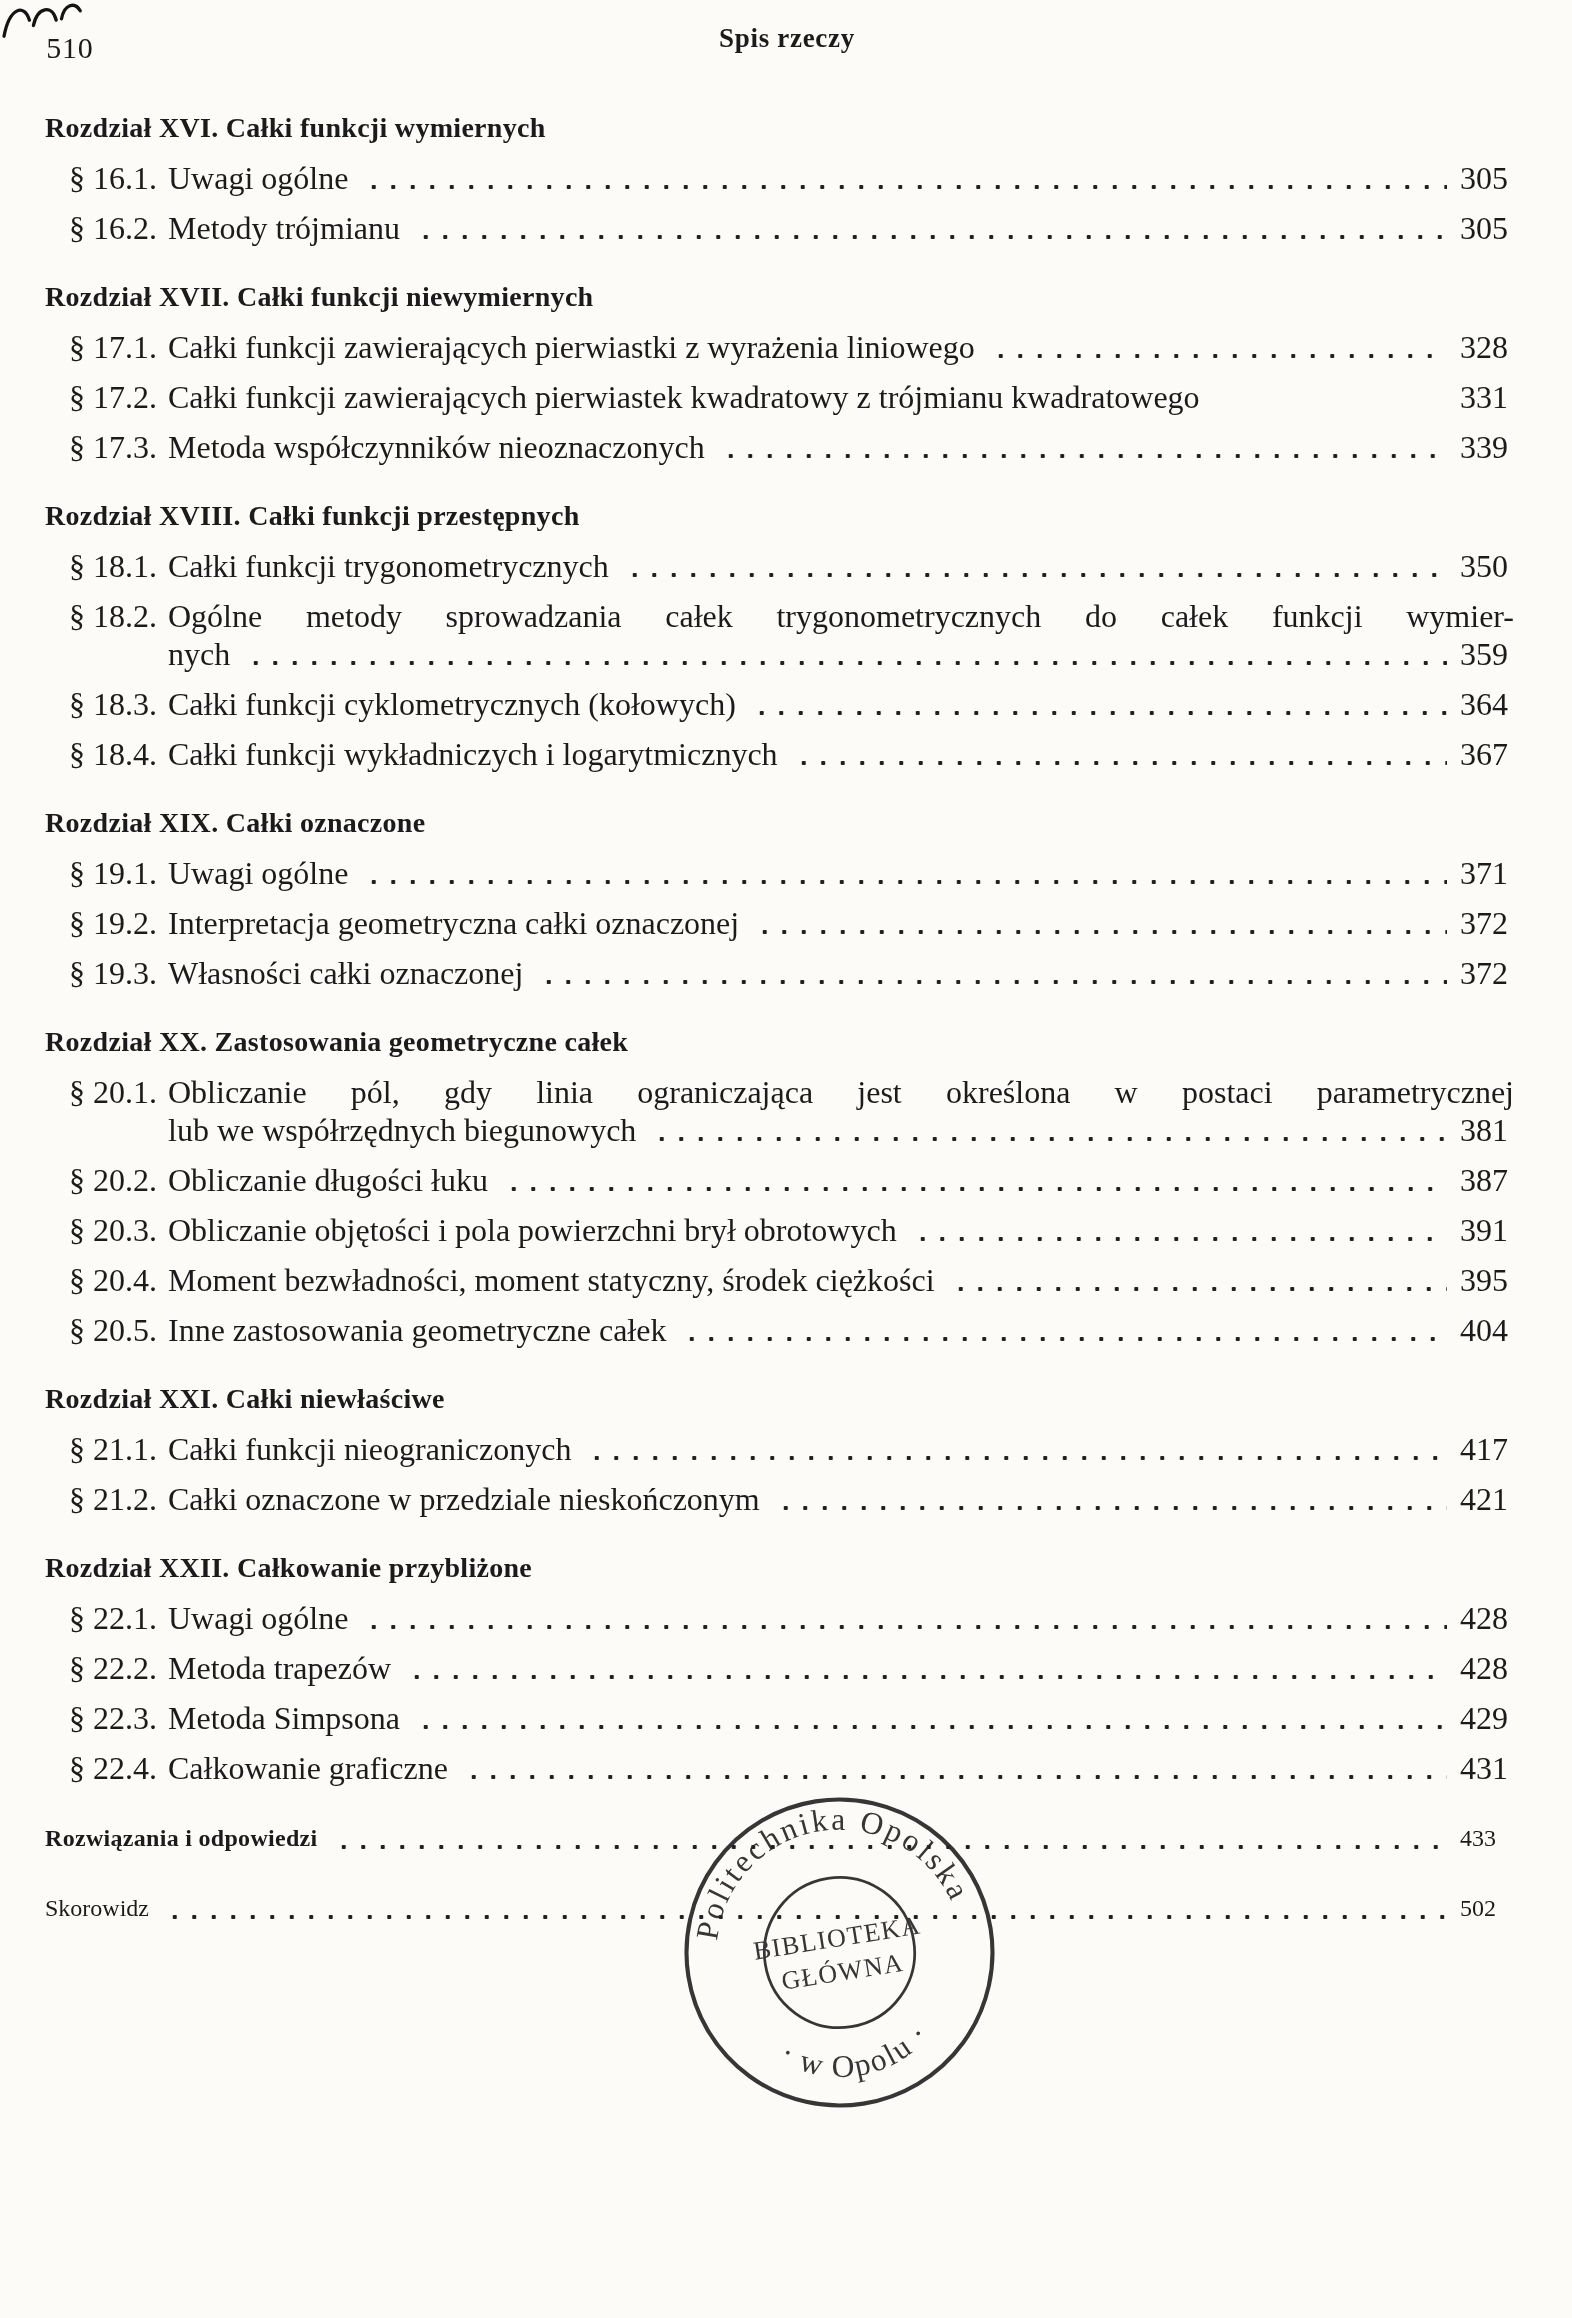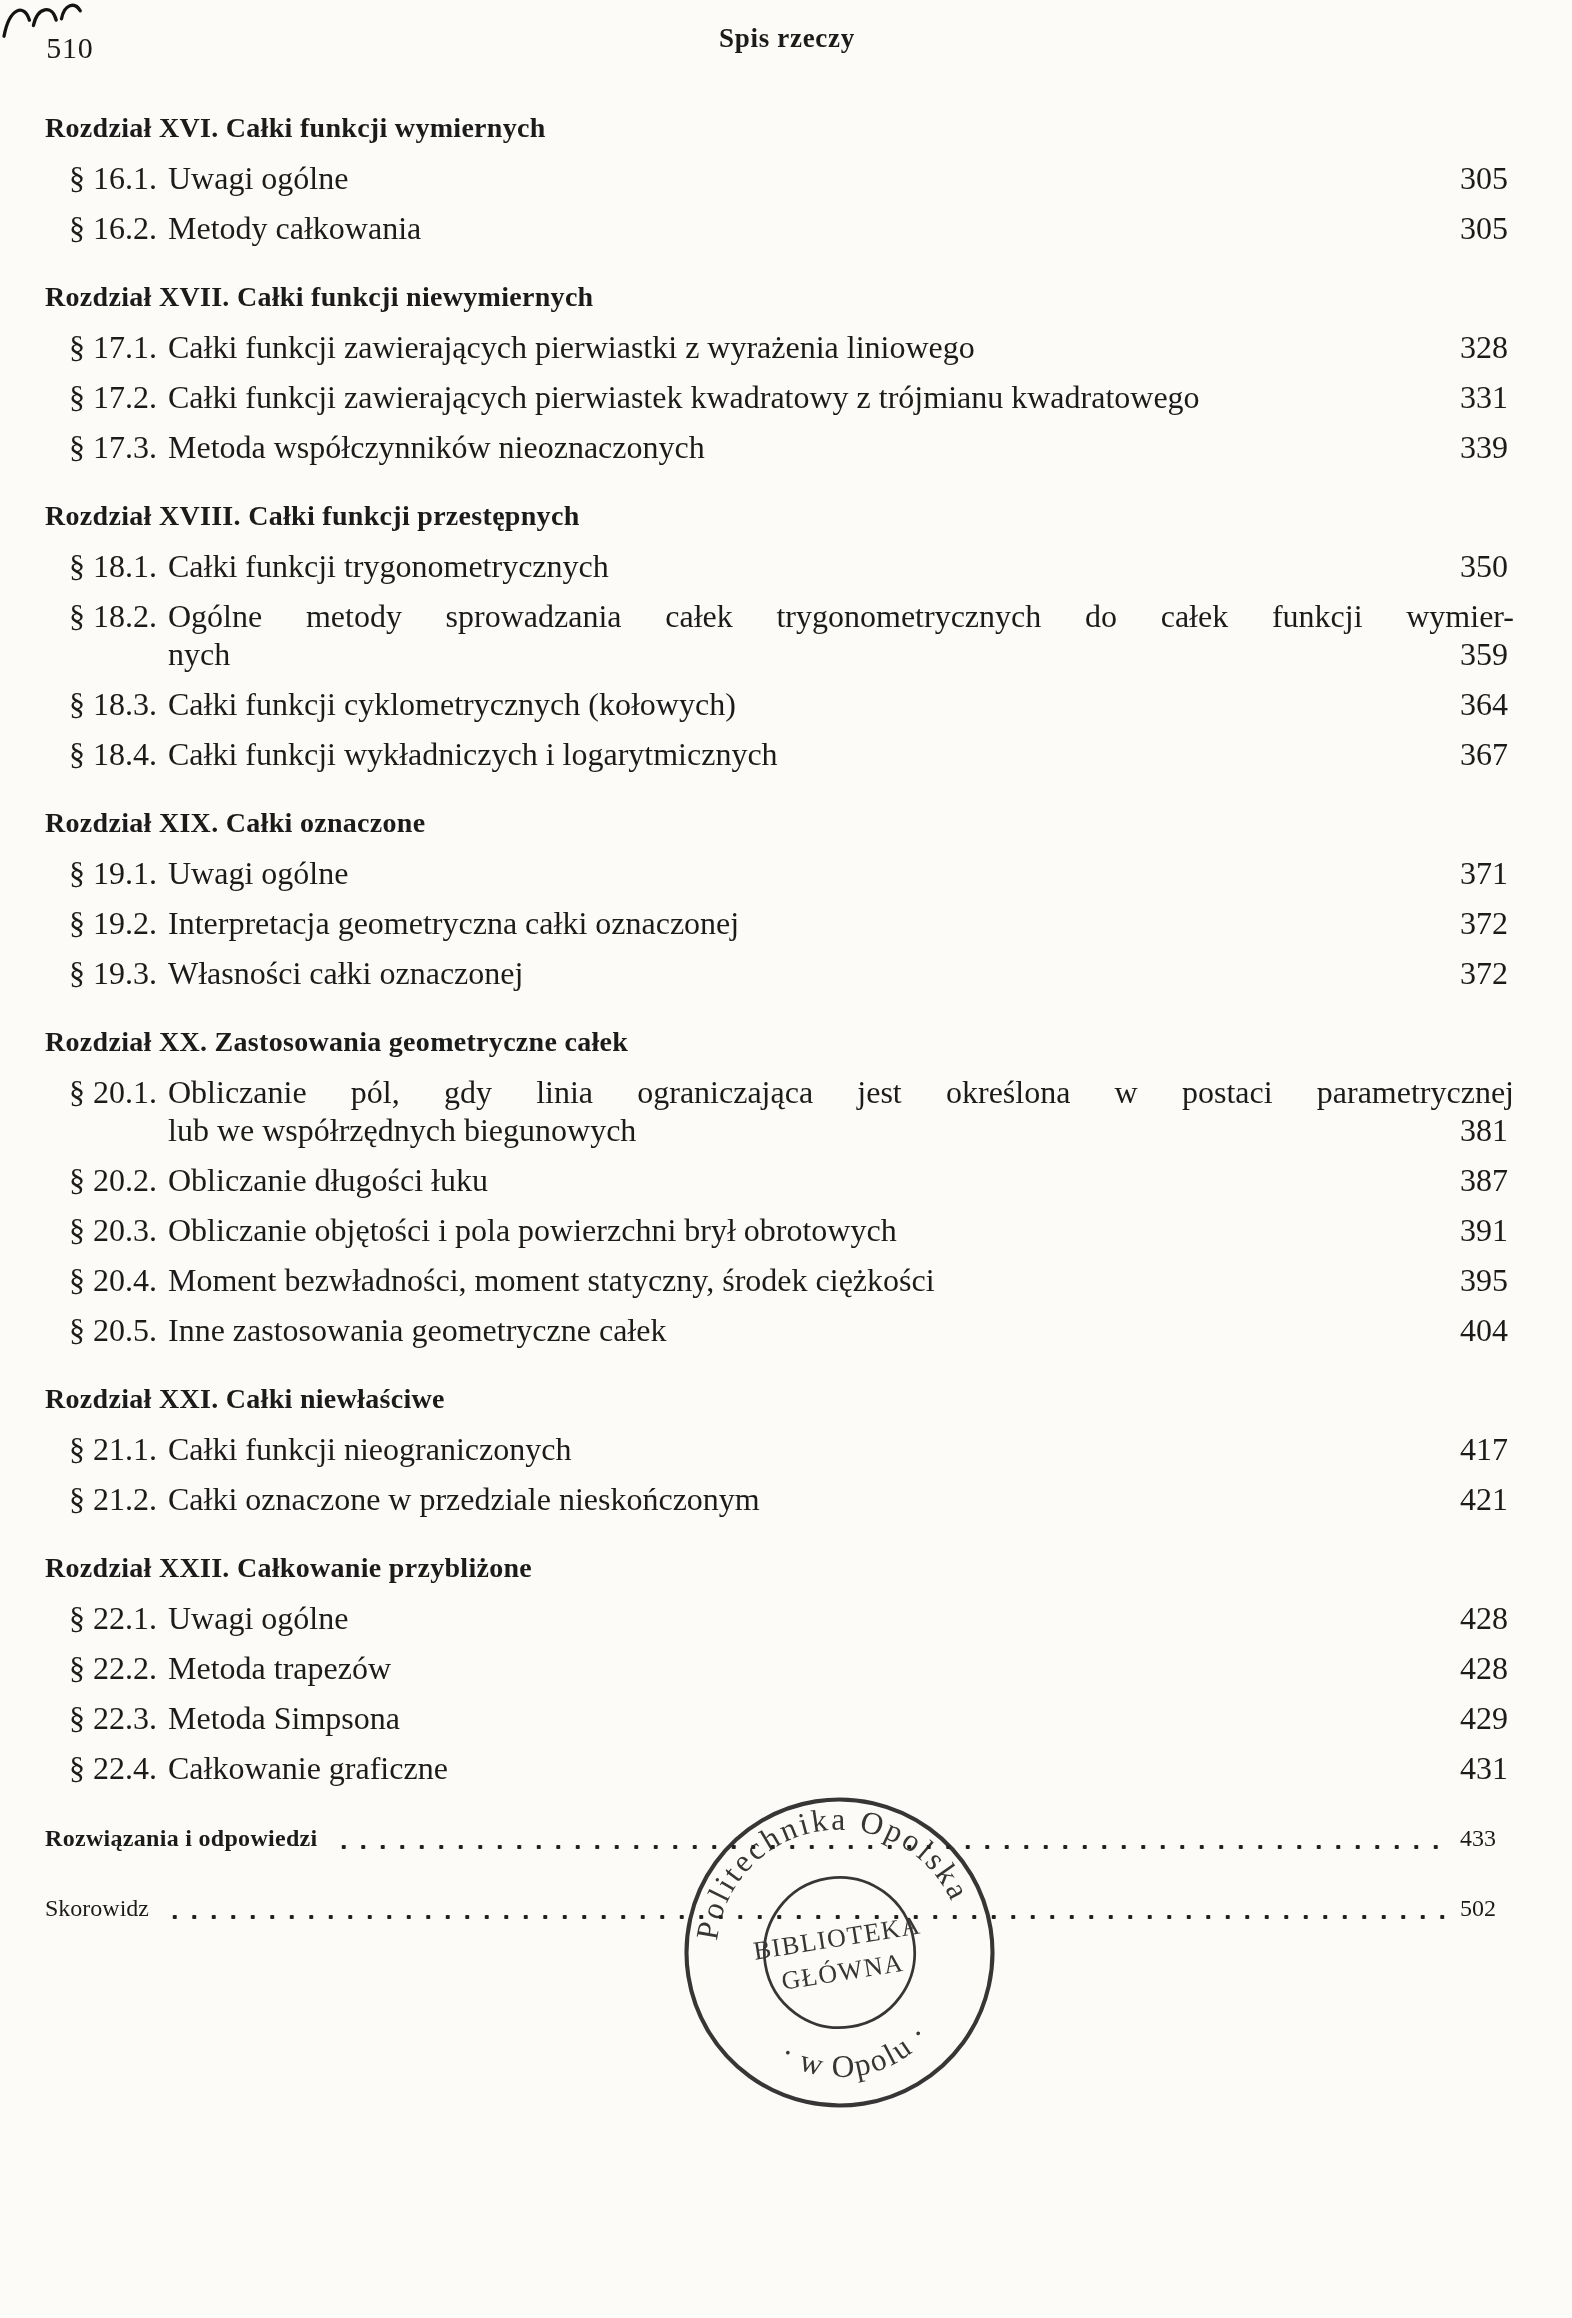--- a/index.html
+++ b/index.html
@@ -39,21 +39,21 @@
   .entry {
     display: flex; align-items: flex-start;
     padding-left: 24px;
     font-size: 32px; line-height: 38px; margin-top: 12px;
   }
   .lbl { flex: none; width: 99px; }
   .body { flex: 1 1 auto; min-width: 0; }
   .tline {
     text-align: justify; text-align-last: justify;
   }
-  .lrow { display: flex; align-items: center; }
+  .lrow { display: flex; }
   .tfirst, .cont { flex: 0 1 auto; min-width: 0; }
   .leader {
     flex: 1 1 auto; min-width: 13.4px;
     margin: 0 9.4px 0 12px;
     background-image: radial-gradient(circle, #1e1e1e 2px, rgba(0,0,0,0) 2.5px);
     background-size: 19.5px 8px;
     background-repeat: repeat-x;
     background-position: 4px 24px;
   }
   .no-dots .leader { background: none; }
@@ -105,21 +105,21 @@
            <span class="tfirst">Uwagi ogólne</span>
            <span class="leader"></span>
            <span class="pg">305</span>
          </div>
             </div>
             </div>
           <div class="entry">
               <span class="lbl">§ 16.2.</span>
               <div class="body">
               <div class="lrow">
-           <span class="tfirst">Metody całkowania</span>
+           <span class="tfirst">Metody trójmianu</span>
            <span class="leader"></span>
            <span class="pg">305</span>
          </div>
             </div>
             </div>
      </section>
         <section class="toc-section">
        <h2 class="chapter">Rozdział XVII. Całki funkcji niewymiernych</h2>
        <div class="entry">
               <span class="lbl">§ 17.1.</span>

